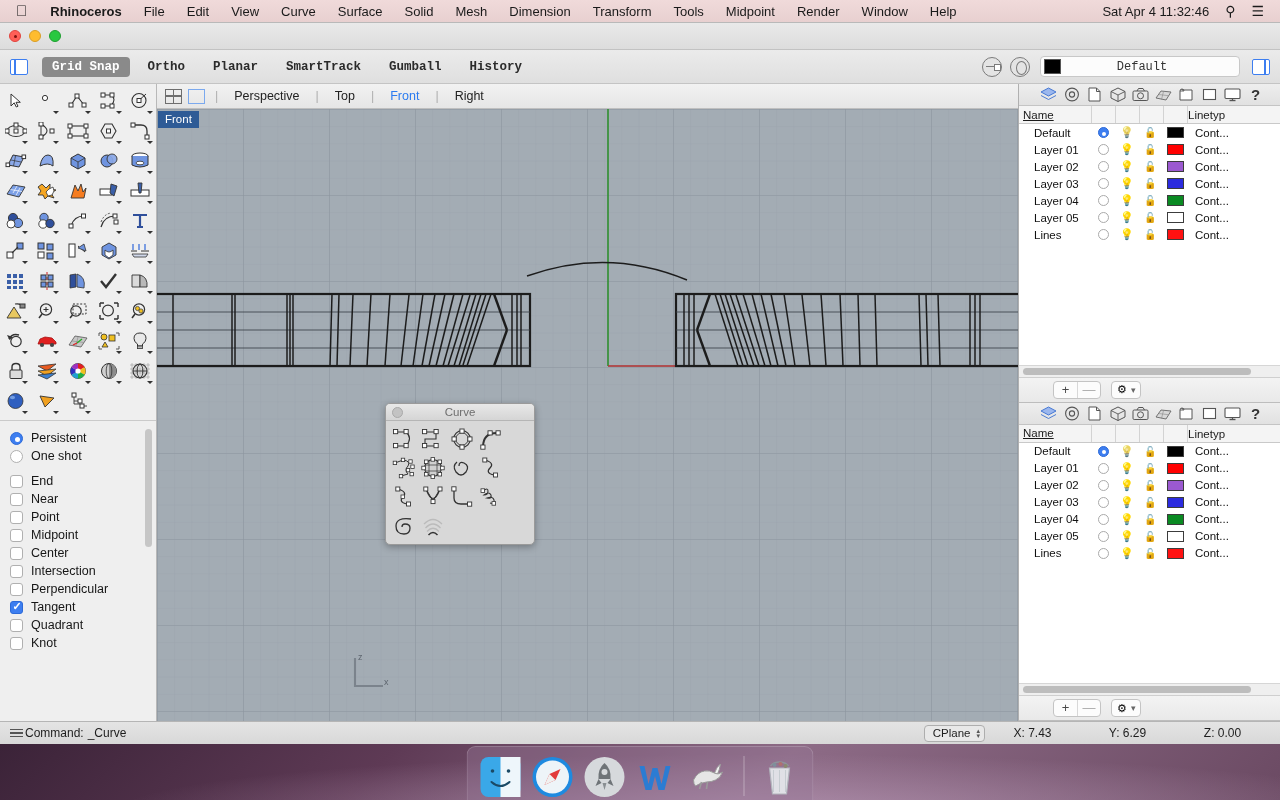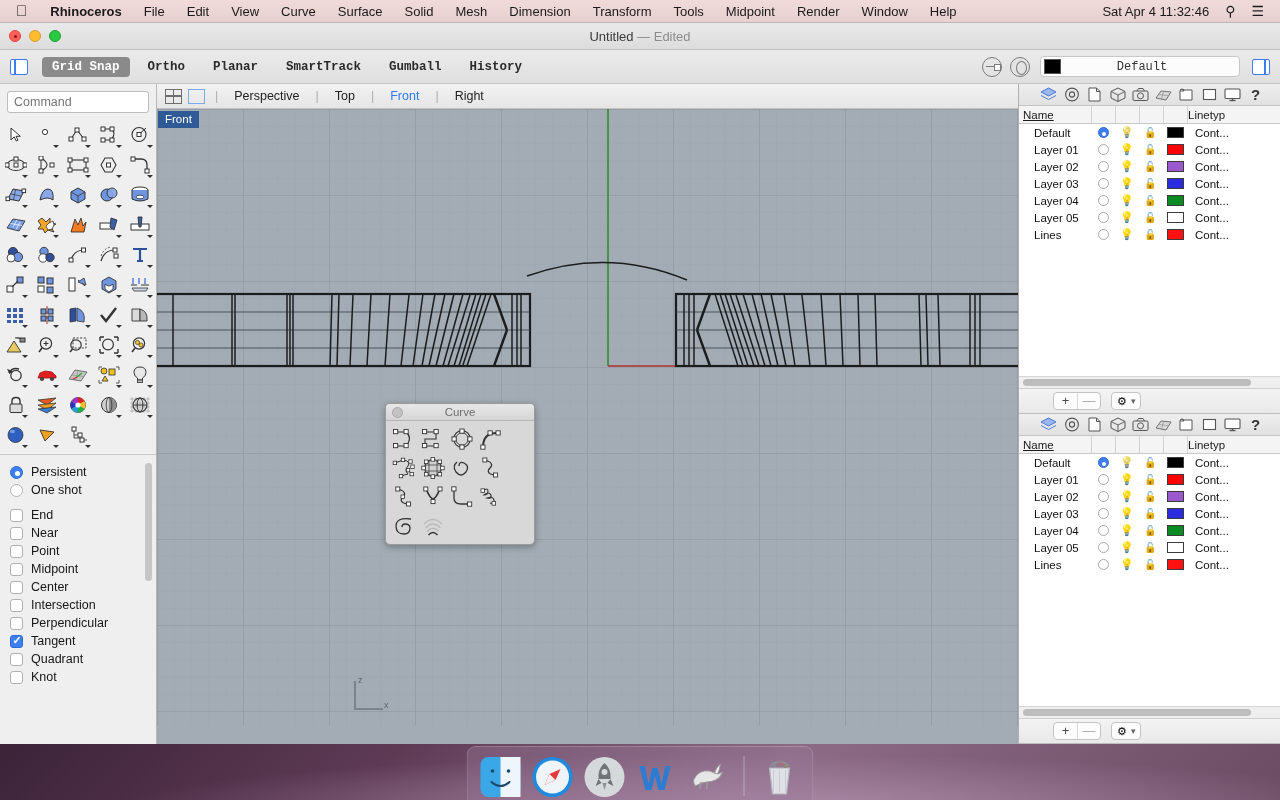--- a/index.html
+++ b/index.html
@@ -277,24 +277,20 @@
   </div>
 
   <div class="win">
 
     <div class="titlebar">
       <div class="traffic">
         <div class="tl r"></div>
         <div class="tl y"></div>
         <div class="tl g"></div>
       </div>
-      <div class="title-txt">
-        <span>Untitled</span>
-        <span class="edited">— Edited</span>
-      </div>
     </div>
 
     <div class="toolbar">
       <div class="sidebtn"></div>
       <div class="tgl on">Grid Snap</div>
       <div class="tgl">Ortho</div>
       <div class="tgl">Planar</div>
       <div class="tgl">SmartTrack</div>
       <div class="tgl">Gumball</div>
       <div class="tgl">History</div>
@@ -304,23 +300,20 @@
       <div class="layerbox">
         <div class="sw"></div>
         <div class="nm">Default</div>
       </div>
       <div class="rightpanel-btn"></div>
     </div>
 
     <div class="bodyrow">
 
       <div class="leftcol">
-        <div class="cmdwrap">
-          <input class="cmdinput" placeholder="Command" style="">
-        </div>
 
         <div class="tools">
 
           <div class="trow">
             <div class="tcell">
               <svg width="18" height="18" viewBox="0 0 18 18">
                   <path d="M4 2 L4 14 L7.2 10.8 L9.3 15 L11 14.2 L9 10.3 L13.3 10.3 Z" fill="#fff" stroke="#333" stroke-width="1"></path>
                 </svg>
             </div>
             <div class="tcell">
@@ -1354,20 +1347,40 @@
             <span>—</span>
           </div>
           <div class="gearbtn">
             <span style="font-size:11px;">⚙</span>
             <span style="font-size:9px;color:#666;">▾</span>
           </div>
         </div>
       </div>
     </div>
 
+    <div class="statusbar">
+      <span class="burger">
+          <i></i>
+          <i></i>
+          <i></i>
+        </span>
+      <span>Command:</span>
+      <span style="padding-left:4px">_Curve</span>
+      <span class="st-spacer"></span>
+      <div class="cplane">
+        <span>CPlane</span>
+        <span class="steppers">
+            <span>▴</span>
+            <span>▾</span>
+          </span>
+      </div>
+      <span class="coord">X: 7.43</span>
+      <span class="coord">Y: 6.29</span>
+      <span class="coord">Z: 0.00</span>
+    </div>
   </div>
 
   <div class="palette">
     <div class="phead">
       <div class="pclose"></div>
       <div class="ptitle">Curve</div>
     </div>
     <div class="pgrid">
       <div class="pcell">
         <svg width="24" height="22" viewBox="0 0 24 22">

